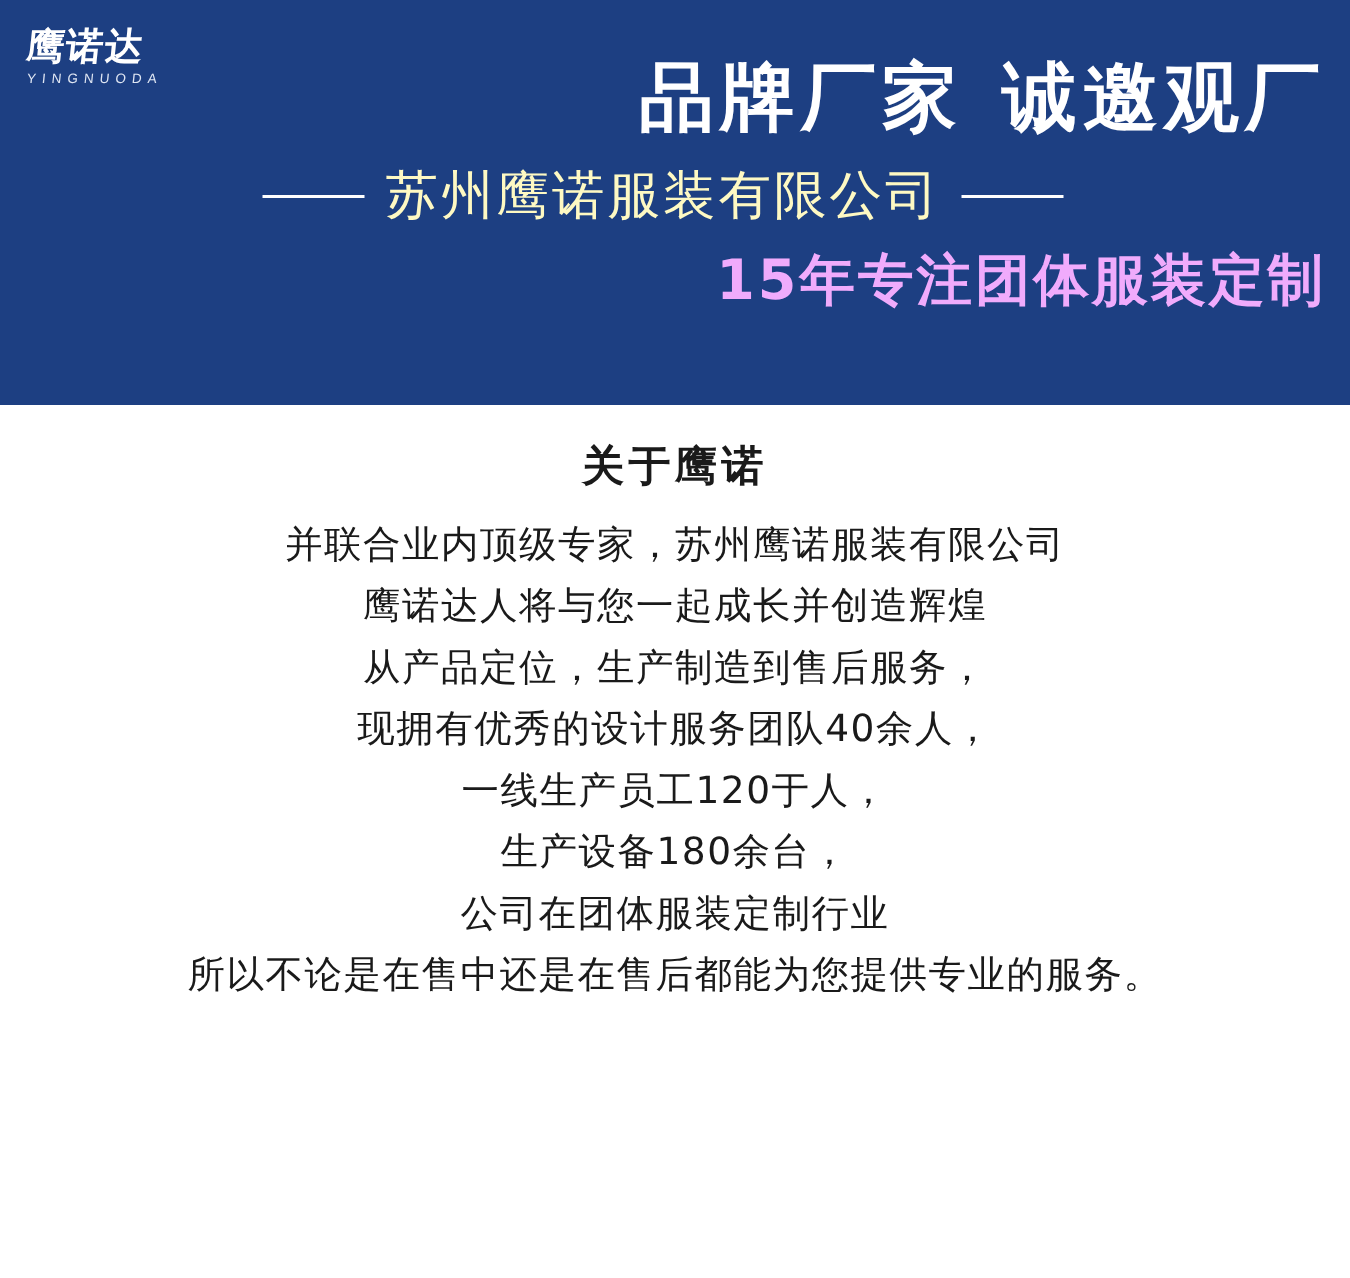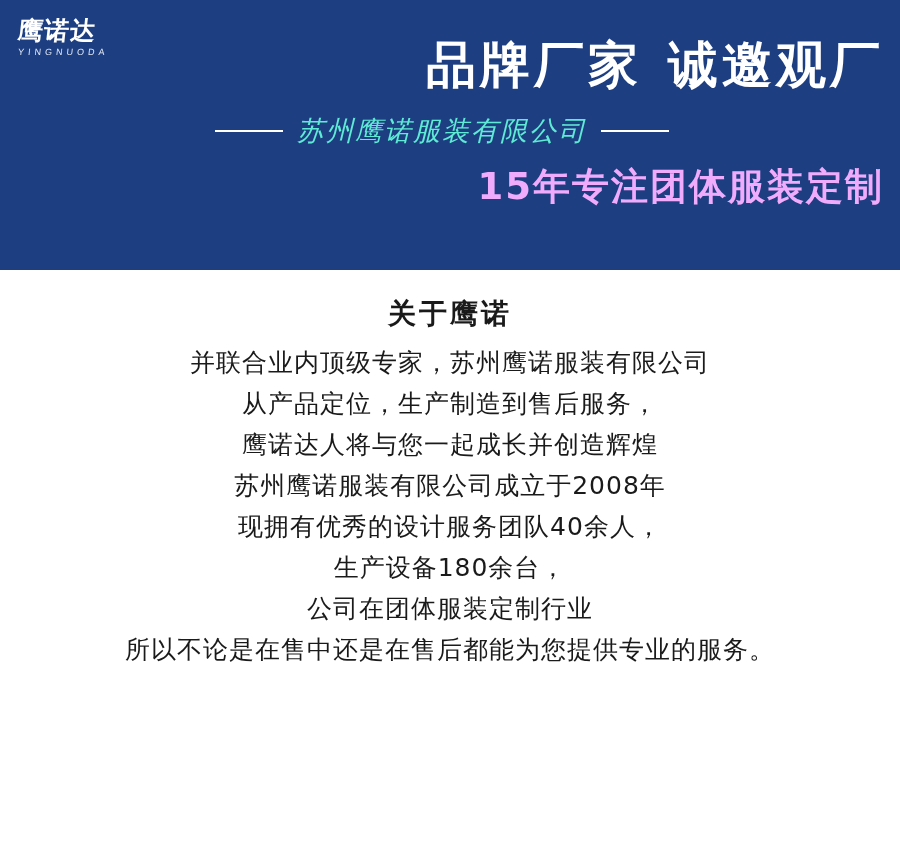--- a/index.html
+++ b/index.html
@@ -80,47 +80,46 @@
     justify-content: center;
     margin-top: 18px;
   }
   .rule {
     height: 2px;
     background: #ffffff;
     width: 68px;
   }
   .banner-sub {
     font-family: "DejaVu Sans", sans-serif;
-    color: #5eead4;
-    font-size: 27px;
+    color: #fef9c3;
+    font-size: 35px;
     letter-spacing: 2px;
     line-height: 34px;
     padding: 0 14px;
     white-space: nowrap;
-    font-style: italic;
   }
   .banner-tagline {
     font-family: "DejaVu Sans", sans-serif;
     color: #f0abfc;
     font-size: 37px;
     font-weight: bold;
     letter-spacing: 2px;
     line-height: 46px;
     margin-top: 16px;
   }
 
   
   .content {
     width: 900px;
     padding-top: 24px;
     text-align: center;
     box-sizing: border-box;
   }
   .about-heading {
-    font-family: Liberation Sans, sans-serif;
+    font-family: Liberation Mono, monospace;
     font-size: 28px;
     font-weight: bold;
     color: #1a1a1a;
     letter-spacing: 3px;
     line-height: 40px;
     margin: 0 0 8px 0;
   }
   .about-lines {
     margin: 0;
     padding: 0;
@@ -159,23 +158,23 @@
       </div>
 
       <div class="banner-tagline">15年专注团体服装定制</div>
     </div>
   </div>
 
   <div class="content">
     <div class="about-heading">关于鹰诺</div>
     <div class="about-lines">
       <div class="about-line">并联合业内顶级专家，苏州鹰诺服装有限公司</div>
+      <div class="about-line">鹰诺达人将与您一起成长并创造辉煌</div>
       <div class="about-line">从产品定位，生产制造到售后服务，</div>
-      <div class="about-line">鹰诺达人将与您一起成长并创造辉煌</div>
-      <div class="about-line">苏州鹰诺服装有限公司成立于2008年</div>
       <div class="about-line">现拥有优秀的设计服务团队40余人，</div>
+      <div class="about-line">一线生产员工120于人，</div>
       <div class="about-line">生产设备180余台，</div>
       <div class="about-line">公司在团体服装定制行业</div>
       <div class="about-line">所以不论是在售中还是在售后都能为您提供专业的服务。</div>
     </div>
   </div>
 
 </div>
 
 </body></html>

